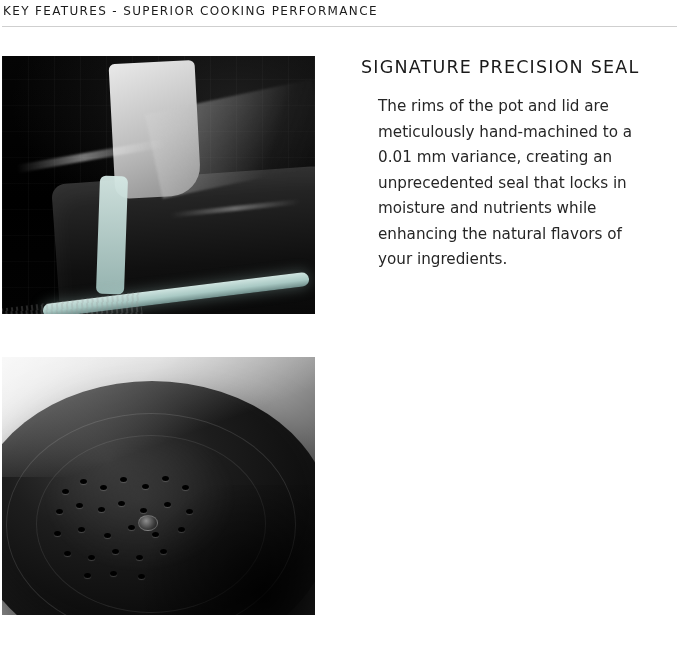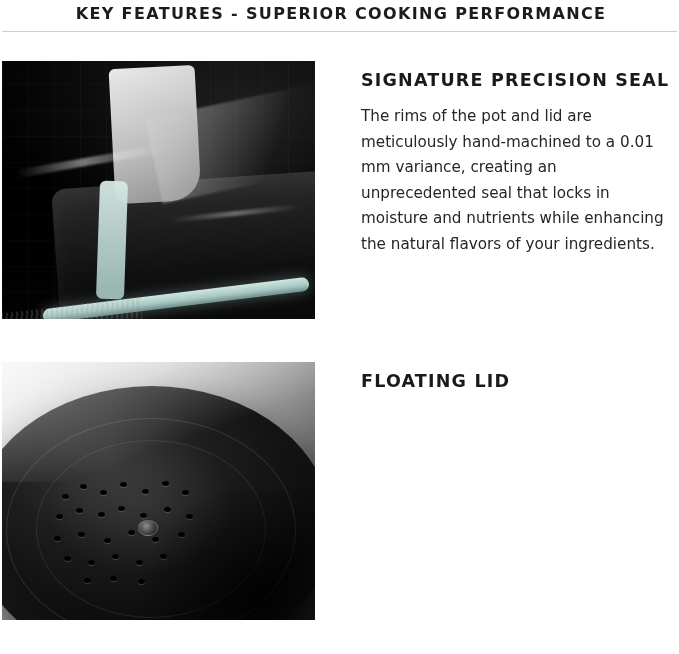--- a/index.html
+++ b/index.html
@@ -18,27 +18,26 @@
   .page {
     position: relative;
     width: 679px;
     height: 654px;
     box-sizing: border-box;
   }
 
   
   .section-heading {
     padding: 4px 0 8px 3px;
-    font-size: 16px;
+    font-size: 12px;
     letter-spacing: 1.35px;
-    font-weight: 700;
+    font-weight: 400;
     color: #1c1c1c;
     text-transform: uppercase;
     white-space: nowrap;
-    text-align: center;
   }
   .heading-rule {
     height: 1px;
     background: #cfcfcf;
     margin: 0 2px 0 2px;
   }
 
   
   .feature-row {
     display: flex;
@@ -59,31 +58,31 @@
   .feature-text {
     flex: 1 1 auto;
     padding-left: 46px;
     padding-right: 2px;
     padding-top: 2px;
   }
 
   .feature-title {
     font-size: 17.5px;
     letter-spacing: 1.2px;
-    font-weight: 700;
+    font-weight: 400;
     color: #1a1a1a;
     text-transform: uppercase;
-    margin: 8px 0 14px 0;
+    margin: 0 0 14px 0;
     line-height: 1.1;
   }
   .feature-body {
     font-size: 15.2px;
     line-height: 25.5px;
     color: #262626;
-    margin: 0;
+    margin: 17px;
     max-width: 306px;
   }
 
   
   .img-seal {
     background:
       radial-gradient(120% 90% at 75% 18%, rgba(50,50,50,0.55) 0%, rgba(0,0,0,0) 60%),
       linear-gradient(180deg, #050505 0%, #000000 55%, #020202 100%);
   }
   .img-seal .grid {
@@ -283,17 +282,16 @@
         <div class="vent" style="left:106px;top:74px;"></div>
         <div class="vent" style="left:30px; top:98px;"></div>
         <div class="vent" style="left:56px; top:96px;"></div>
         <div class="vent" style="left:84px; top:99px;"></div>
       </div>
       <div class="hub"></div>
       <div class="sheen"></div>
       <div class="edge-dark"></div>
     </div>
     <div class="feature-text">
-      <h2 class="feature-title">FLOATING LID</h2>
     </div>
   </div>
 
 </div>
 
 </body></html>

